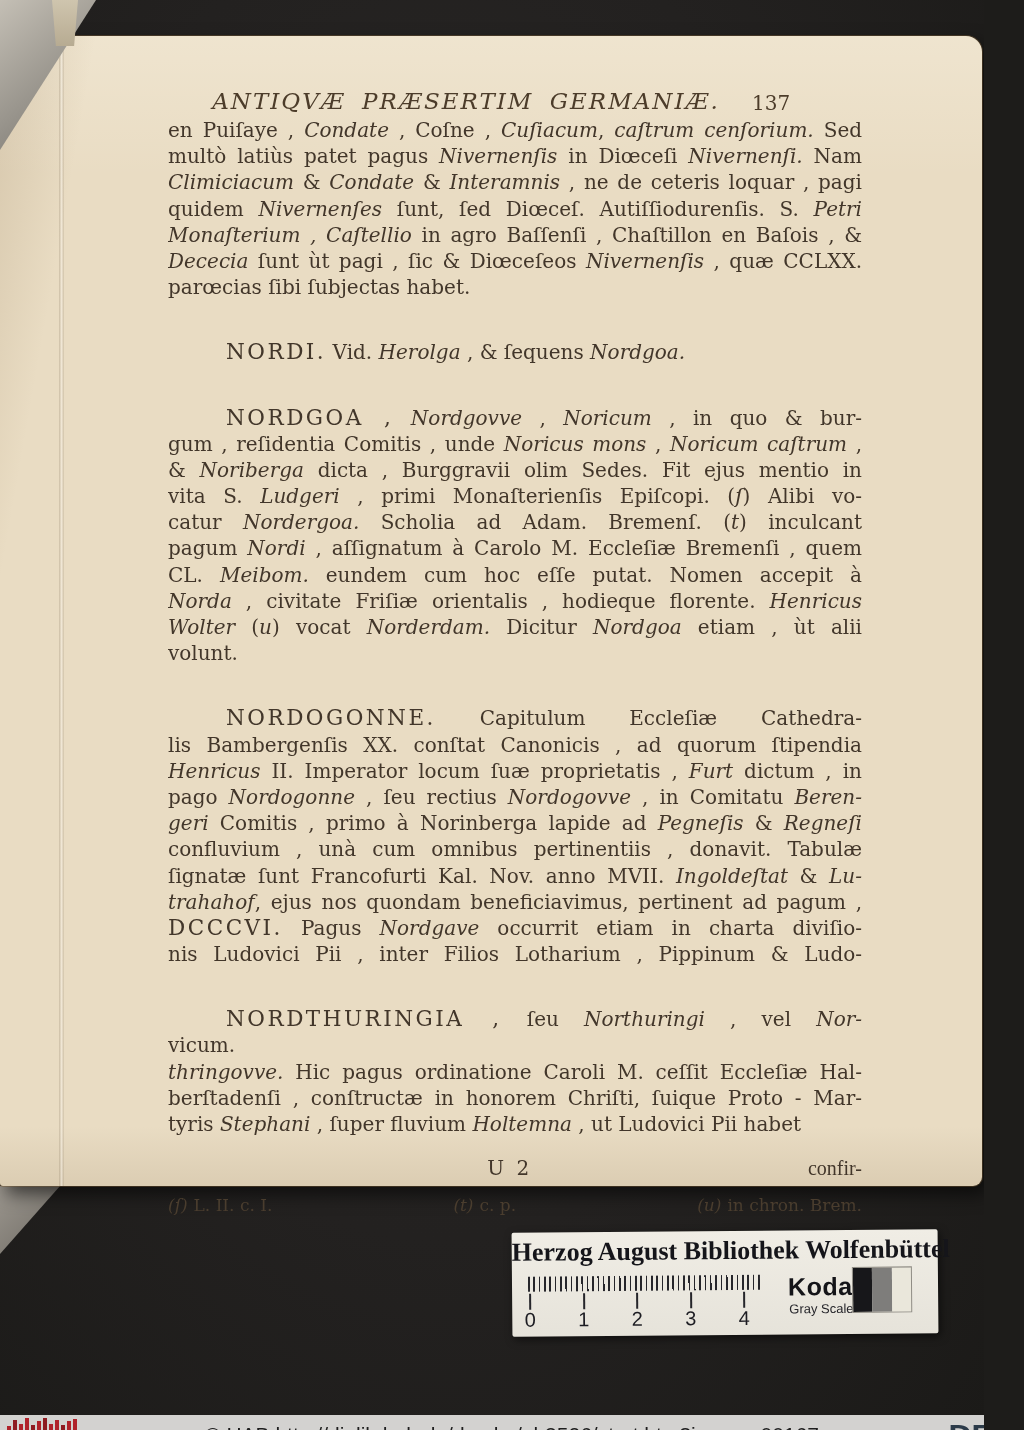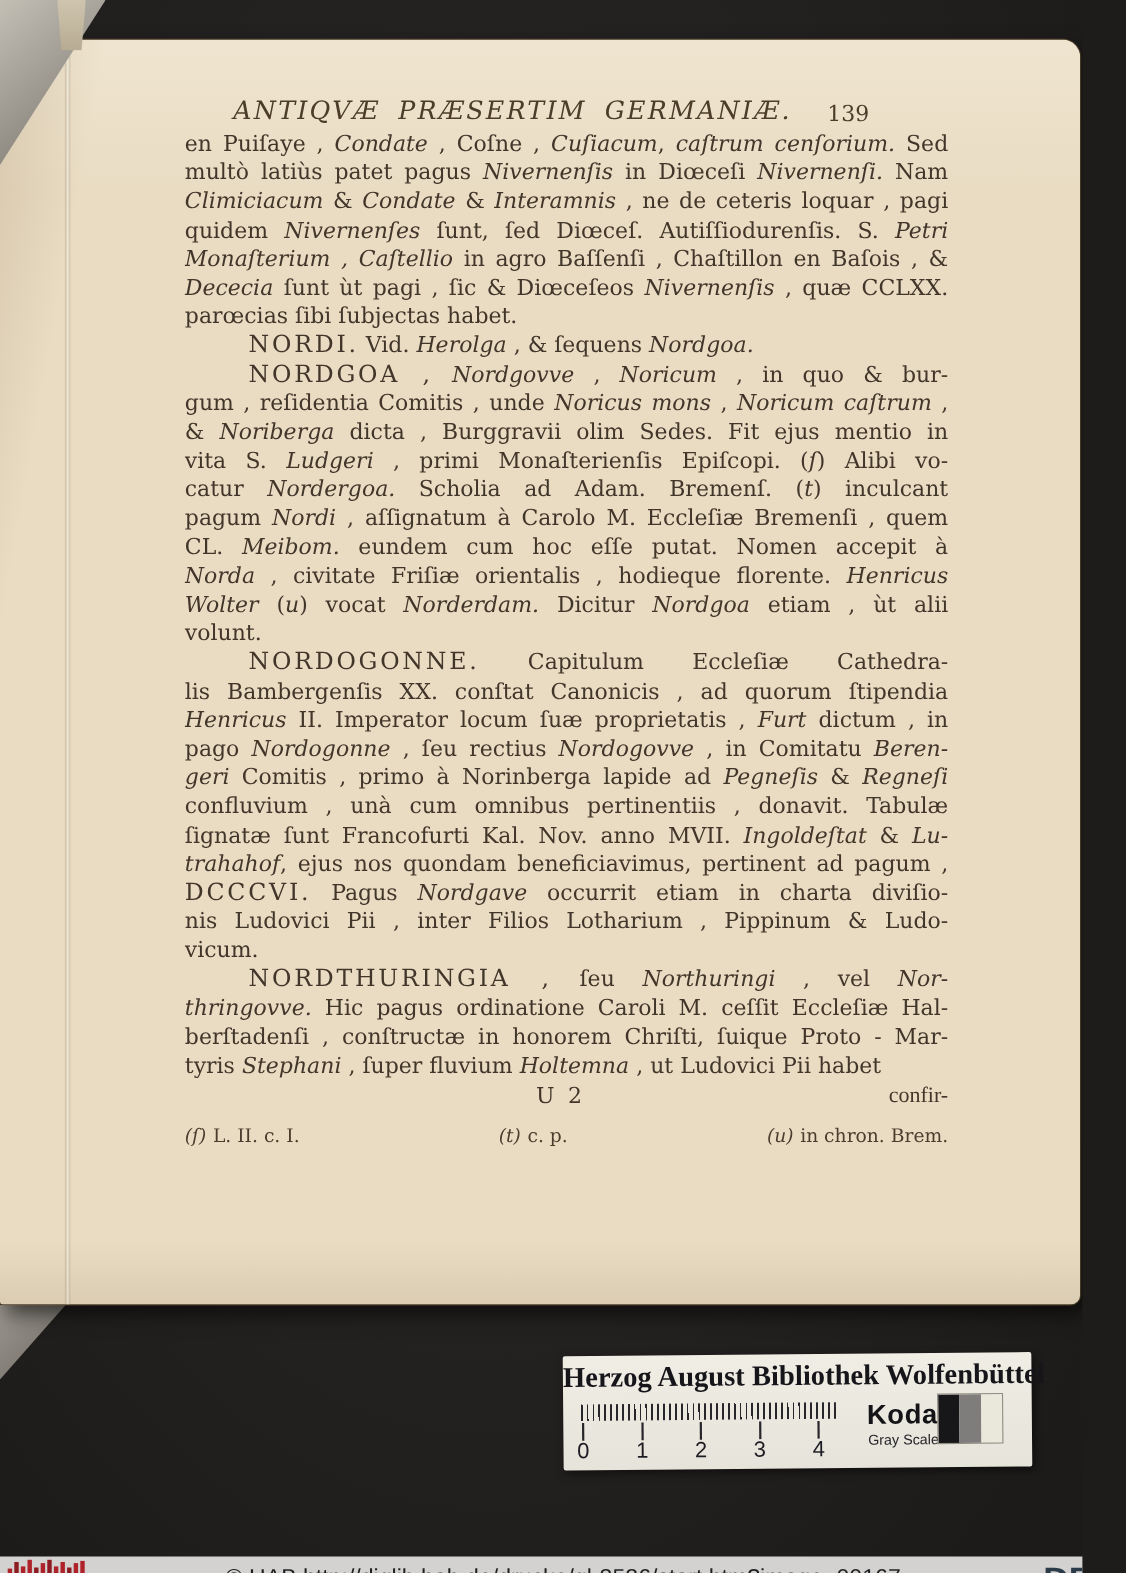--- a/index.html
+++ b/index.html
@@ -26,24 +26,24 @@
         background:linear-gradient(135deg,#9b968e,#6e6a63);clip-path:polygon(0 0,100% 0,0 100%);}
   .running-head{position:absolute;left:0;top:52px;width:100%;text-align:center;
         font-style:italic;font-size:23px;letter-spacing:2px;word-spacing:7px;
         color:#4c3c2a;padding-right:0;}
   .running-head .rh-inner{display:inline-block;transform:translateX(-25px);}
   .page-number{position:absolute;left:752px;top:55px;font-size:20px;color:#4c3c2a;}
   .text-block{position:absolute;left:168px;top:81px;width:694px;font-size:20px;
         line-height:26.2px;color:#42362a;}
   .line{height:26.2px;text-align:justify;text-align-last:justify;overflow:hidden;}
   .line.end{text-align-last:left;}
-  .line.in{text-indent:58px;}
+  .line.in{text-indent:58px;margin-top:39px;}
   .seg-i{font-style:italic;}
   .seg-h{font-size:21.5px;letter-spacing:2.5px;}
-  .catchrow{position:relative;height:28px;margin-top:2px;}
+  .catchrow{position:relative;height:28px;margin-top:18px;}
   .sig{position:absolute;left:46%;font-size:20px;letter-spacing:3px;}
   .catch{position:absolute;right:0;font-size:20px;font-family:Liberation Serif, serif;}
   .footnotes{margin-top:9px;font-size:17px;display:flex;gap:30px;color:#4a3d2e;justify-content:space-between;}
   .fn-marker{font-style:italic;margin-right:6px;}
   
   .kodak-label{position:absolute;left:512px;top:1231px;width:426px;height:104px;z-index:2;
         background:linear-gradient(180deg,#f0ede5,#e6e3da);transform:rotate(-0.5deg);
         box-shadow:2px 3px 8px rgba(0,0,0,.55);border-radius:2px;}
   .label-title{margin-top:5px;text-align:center;font-family:"Liberation Serif", serif;
         font-weight:bold;font-size:26px;color:#15151a;white-space:nowrap;}
@@ -92,21 +92,21 @@
   <div class="corner-top"></div>
   <div class="corner-top-tab"></div>
   <div class="corner-bottom"></div>
 
   <div class="page">
     <div class="crease"></div>
 
     <div class="running-head">
       <span class="rh-inner">ANTIQVÆ PRÆSERTIM GERMANIÆ.</span>
     </div>
-    <div class="page-number">139</div>
+    <div class="page-number">137</div>
 
     <div class="text-block">
       <div id="lines-container">
           <div class="line"><span>en Puiſaye , </span><span class="seg-i">Condate</span><span> , Coſne , </span><span class="seg-i">Cuſiacum</span><span>, </span><span class="seg-i">caſtrum cenſorium.</span><span> Sed</span></div>
           <div class="line"><span>multò latiùs patet pagus </span><span class="seg-i">Nivernenſis</span><span> in Diœceſi </span><span class="seg-i">Nivernenſi.</span><span> Nam</span></div>
           <div class="line"><span class="seg-i">Climiciacum</span><span> &amp; </span><span class="seg-i">Condate</span><span> &amp; </span><span class="seg-i">Interamnis</span><span> , ne de ceteris loquar , pagi</span></div>
           <div class="line"><span>quidem </span><span class="seg-i">Nivernenſes</span><span> ſunt, ſed Diœceſ. Autiſſiodurenſis. S. </span><span class="seg-i">Petri</span></div>
           <div class="line"><span class="seg-i">Monaſterium , Caſtellio</span><span> in agro Baſſenſi , Chaſtillon en Baſois , &amp;</span></div>
           <div class="line"><span class="seg-i">Dececia</span><span> ſunt ùt pagi , ſic &amp; Diœceſeos </span><span class="seg-i">Nivernenſis</span><span> , quæ CCLXX.</span></div>
           <div class="line end"><span>parœcias ſibi ſubjectas habet.</span></div>
@@ -124,22 +124,22 @@
           <div class="line in"><span class="seg-h">NORDOGONNE.</span><span>  Capitulum Eccleſiæ Cathedra-</span></div>
           <div class="line"><span>lis Bambergenſis XX. conſtat Canonicis , ad quorum ſtipendia</span></div>
           <div class="line"><span class="seg-i">Henricus</span><span> II. Imperator locum ſuæ proprietatis , </span><span class="seg-i">Furt</span><span> dictum , in</span></div>
           <div class="line"><span>pago </span><span class="seg-i">Nordogonne</span><span> , ſeu rectius </span><span class="seg-i">Nordogovve</span><span> , in Comitatu </span><span class="seg-i">Beren-</span></div>
           <div class="line"><span class="seg-i">geri</span><span> Comitis , primo à Norinberga lapide ad </span><span class="seg-i">Pegneſis</span><span> &amp; </span><span class="seg-i">Regneſi</span></div>
           <div class="line"><span>confluvium , unà cum omnibus pertinentiis , donavit. Tabulæ</span></div>
           <div class="line"><span>ſignatæ ſunt Francofurti Kal. Nov. anno MVII. </span><span class="seg-i">Ingoldeſtat</span><span> &amp; </span><span class="seg-i">Lu-</span></div>
           <div class="line"><span class="seg-i">trahahof</span><span>, ejus nos quondam beneficiavimus, pertinent ad pagum ,</span></div>
           <div class="line"><span class="seg-h">DCCCVI.</span><span>  Pagus </span><span class="seg-i">Nordgave</span><span> occurrit etiam in charta diviſio-</span></div>
           <div class="line"><span>nis Ludovici Pii , inter Filios Lotharium , Pippinum &amp; Ludo-</span></div>
+          <div class="line in"><span class="seg-h">NORDTHURINGIA ,</span><span> ſeu </span><span class="seg-i">Northuringi</span><span> , vel </span><span class="seg-i">Nor-</span></div>
           <div class="line end"><span>vicum.</span></div>
-          <div class="line in"><span class="seg-h">NORDTHURINGIA ,</span><span> ſeu </span><span class="seg-i">Northuringi</span><span> , vel </span><span class="seg-i">Nor-</span></div>
           <div class="line"><span class="seg-i">thringovve.</span><span> Hic pagus ordinatione Caroli M. ceſſit Eccleſiæ Hal-</span></div>
           <div class="line"><span>berſtadenſi , conſtructæ in honorem Chriſti, ſuique Proto - Mar-</span></div>
           <div class="line end"><span>tyris </span><span class="seg-i">Stephani</span><span> , ſuper fluvium </span><span class="seg-i">Holtemna</span><span> , ut Ludovici Pii habet</span></div>
         </div>
       <div class="catchrow">
         <span class="sig">U 2</span>
         <span class="catch">confir-</span>
       </div>
       <div class="footnotes" id="footnotes-container">
           <span><span class="fn-marker">(ſ)</span>L. II. c. I.</span>

